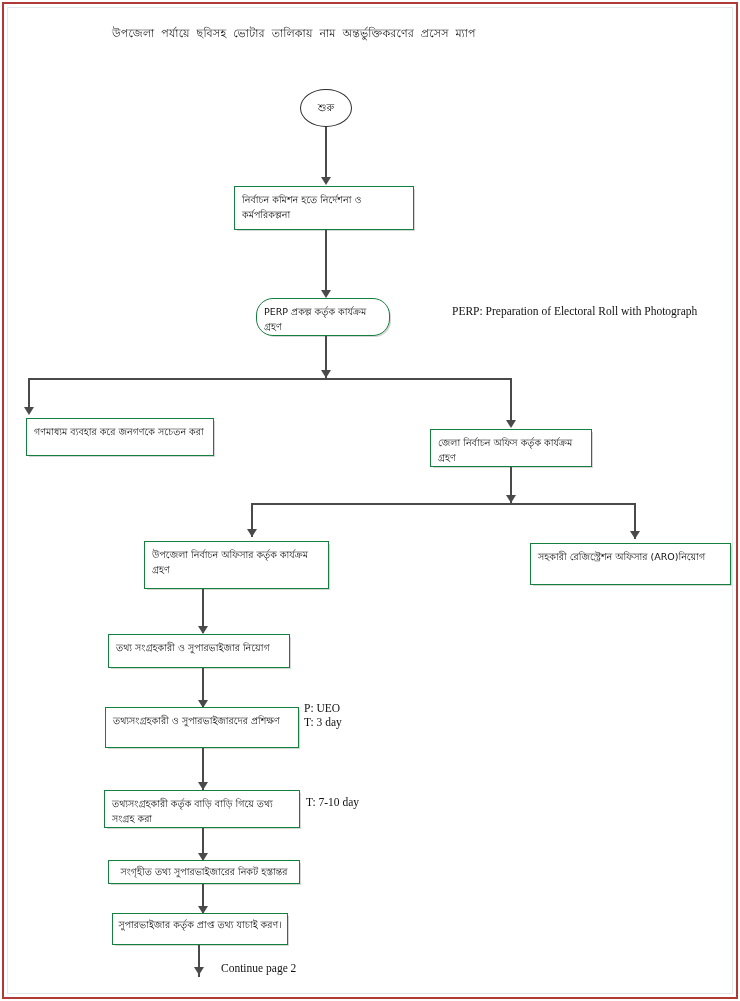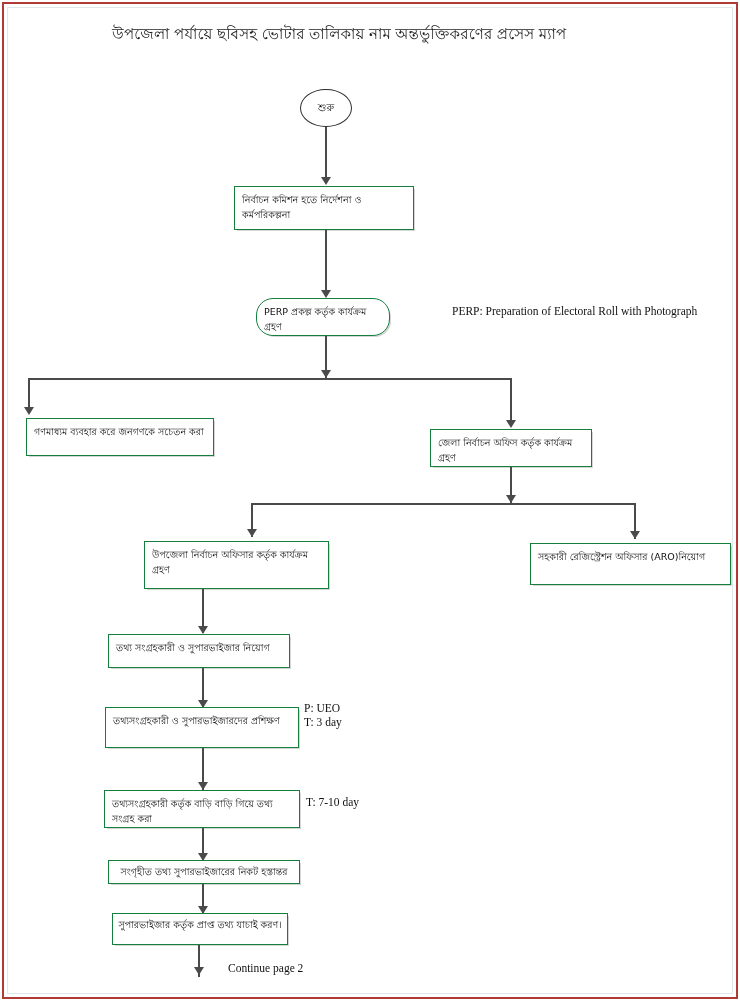--- a/index.html
+++ b/index.html
@@ -46,24 +46,24 @@
     width: 740px;
     height: 1001px;
   }
 
   
   .title {
     position: absolute;
     left: 112px;
     top: 26px;
     width: 560px;
-    font-size: 15px;
+    font-size: 11px;
     line-height: 16px;
     color: #1b1b1b;
-    font-family: Liberation Sans, sans-serif;
+    font-family: Liberation Mono, monospace;
     letter-spacing: 0.2px;
     white-space: nowrap;
   }
 
   
   .node {
     position: absolute;
     box-sizing: border-box;
     border: 1px solid #15803d;
     background: #ffffff;
@@ -220,16 +220,16 @@
 
     <div class="ln v" style="left:202px; top:884px; height:30px;"></div>
     <div class="arrow-d" style="left:198px; top:906px;"></div>
 
     <div class="node shadow center" style="left:112px; top:913px; width:176px; height:32px; line-height:13px; padding-top:4px;">
       <span>সুপারভাইজার কর্তৃক প্রাপ্ত তথ্য যাচাই করণ।</span>
     </div>
 
     <div class="ln v" style="left:198px; top:945px; height:32px;"></div>
     <div class="arrow-d" style="left:194px; top:967px;"></div>
-    <div class="note" style="left:228px; top:960px;text-align:center;">Continue page 2</div>
+    <div class="note" style="left:221px; top:960px;text-align:center;">Continue page 2</div>
 
   </div>
 </div>
 
 </body></html>

